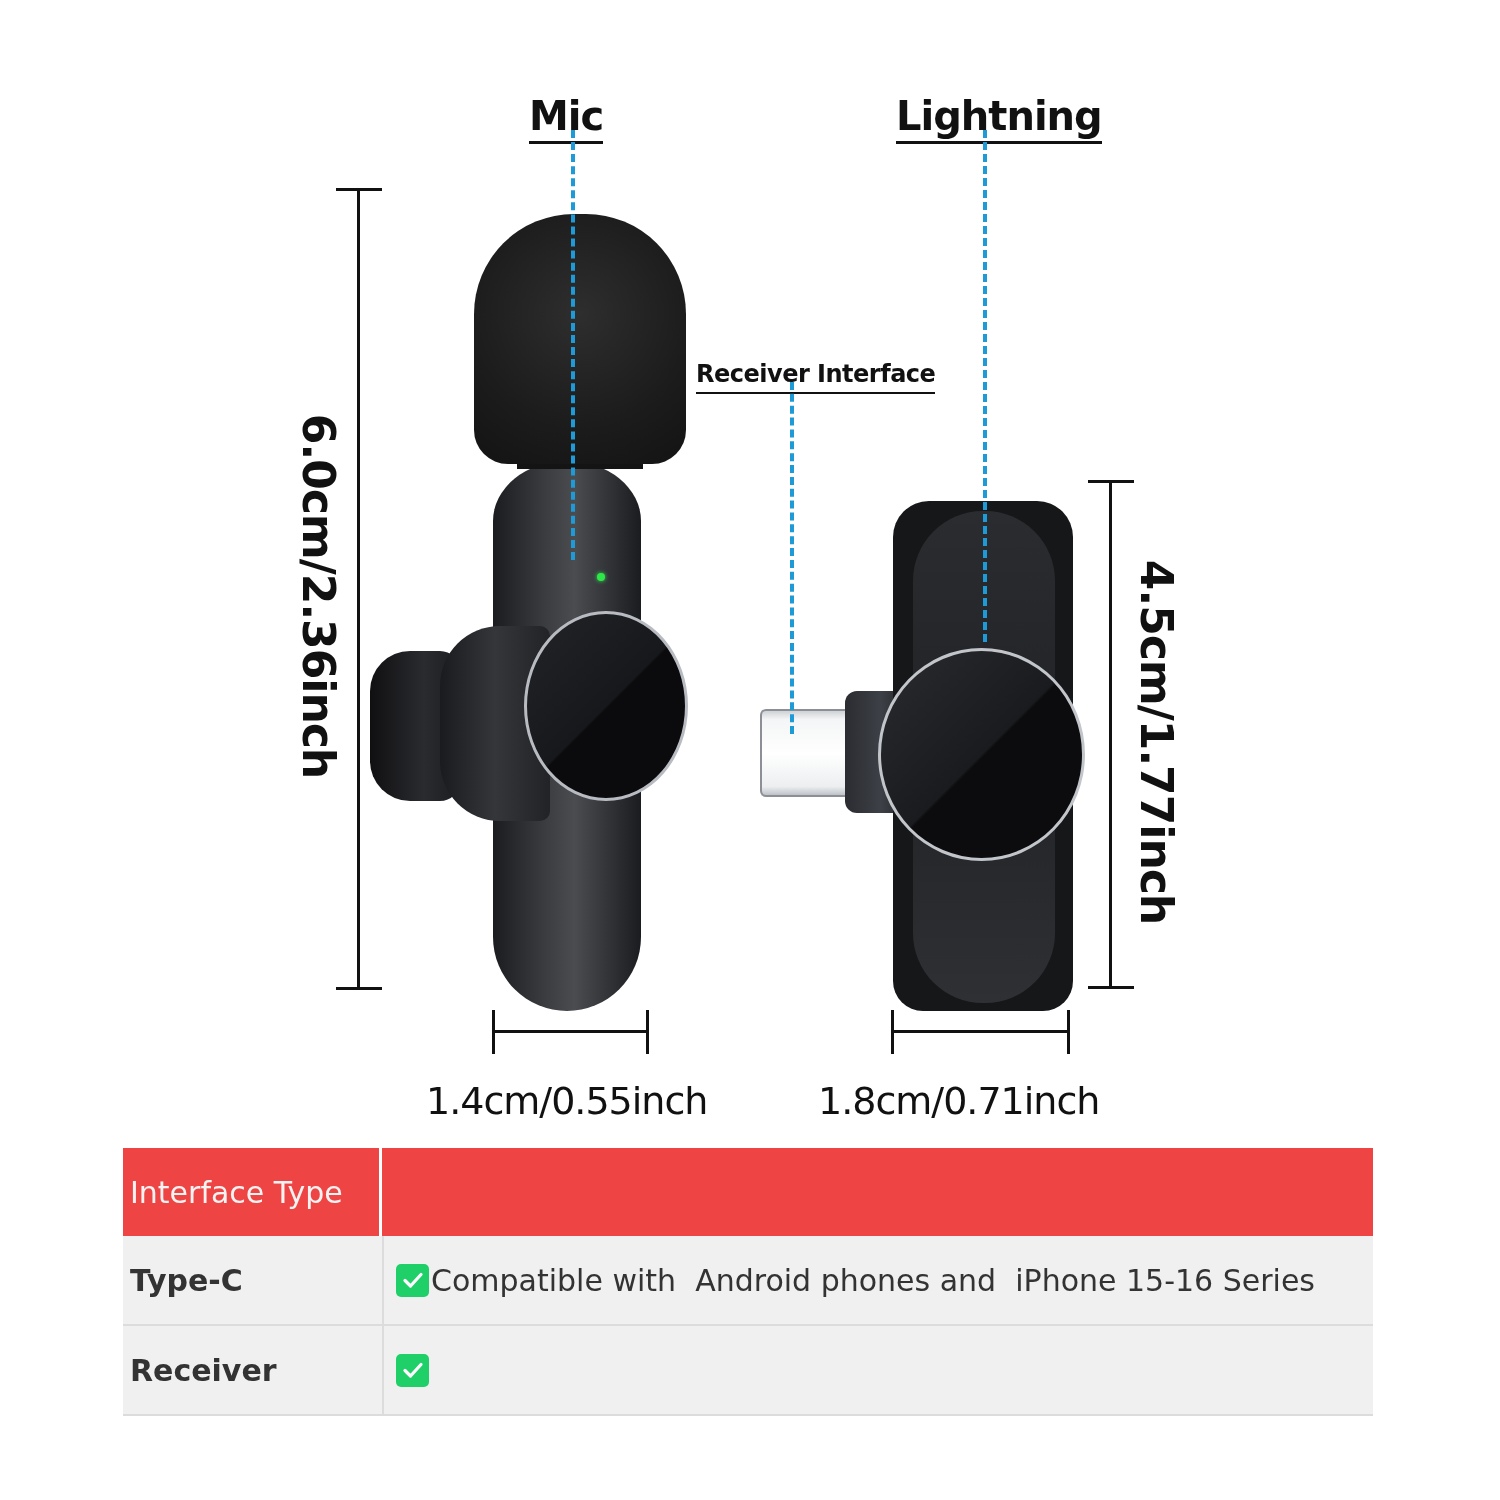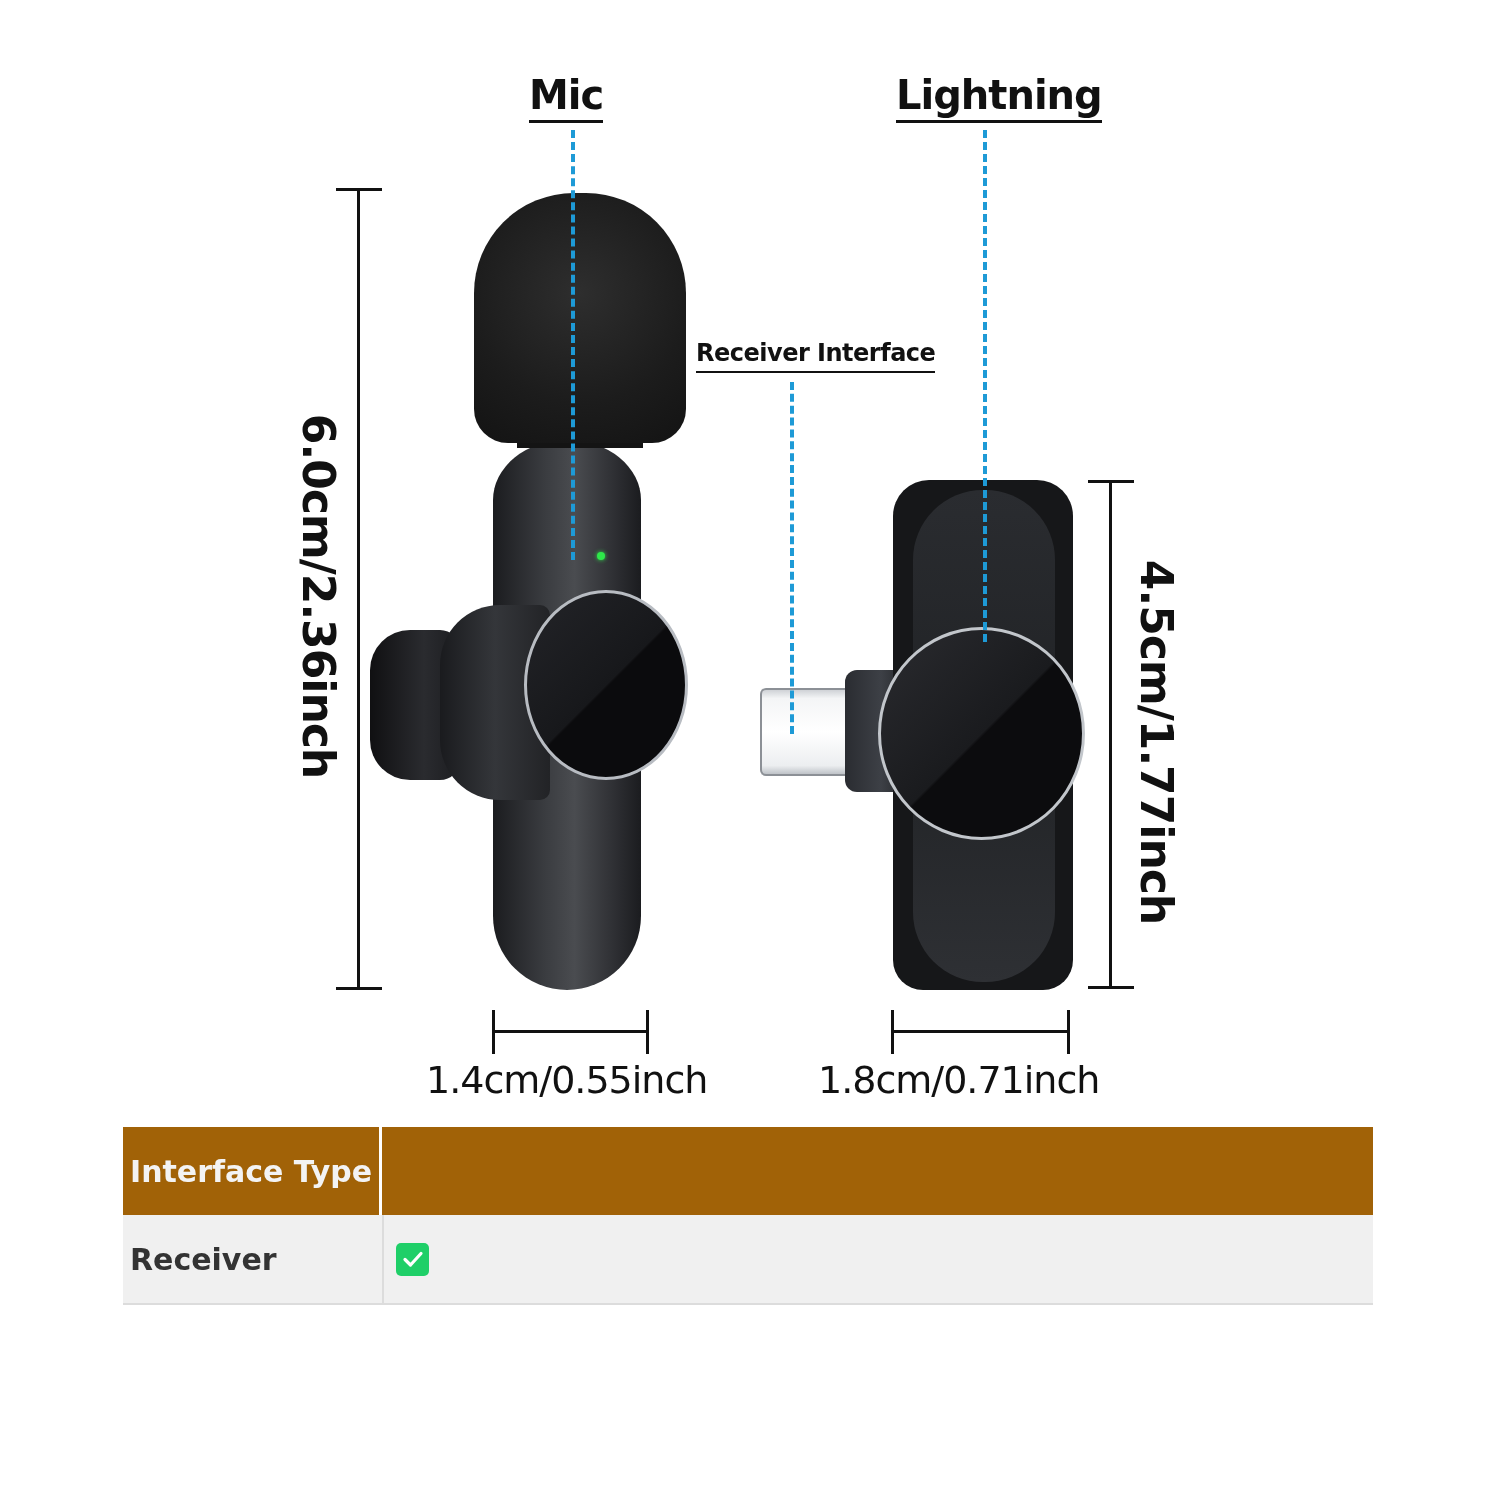--- a/index.html
+++ b/index.html
@@ -1,17 +1,17 @@
 <!DOCTYPE html>
 <html><head>
 <meta charset="utf-8">
 <style>
   html, body { margin:0; padding:0; background:#ffffff; }
   body { width:1500px; height:1500px; position:relative; overflow:hidden; font-family:"DejaVu Sans", sans-serif; }
-  .abs { position:absolute; }
+  .abs { position:absolute;margin-top:21px; }
   .label-top { font-weight:bold; color:#111; font-size:40px; letter-spacing:-1px; border-bottom:3px solid #111; line-height:46px; padding-bottom:2px; white-space:nowrap; }
   .label-small { font-weight:bold; color:#111; font-size:24px; letter-spacing:-0.5px; border-bottom:2px solid #111; line-height:32px; padding-bottom:2px; white-space:nowrap; }
   .dash { position:absolute; width:0; border-left:4px dashed #1e9ad6; }
   .dim-line-v { position:absolute; width:3px; background:#111; }
   .dim-cap-h { position:absolute; height:3px; background:#111; }
   .dim-line-h { position:absolute; height:3px; background:#111; }
   .dim-cap-v { position:absolute; width:3px; background:#111; }
   .dim-text { font-weight:normal; color:#111; font-size:38px; letter-spacing:-1px; white-space:nowrap; }
   .vtext { position:absolute; transform-origin:center center; transform:translate(-50%,-50%) rotate(90deg); font-weight:bold; color:#111; font-size:44px; letter-spacing:-1px; white-space:nowrap; }
 
@@ -27,21 +27,21 @@
   
   .rx-body { left:893px; top:480px; width:180px; height:510px; border-radius:36px 36px 30px 30px; background:#161719; }
   .rx-inner-top { left:913px; top:490px; width:142px; height:200px; border-radius:70px 70px 0 0; background:linear-gradient(180deg,#2a2c30,#222427); }
   .rx-inner-bot { left:913px; top:760px; width:142px; height:222px; border-radius:0 0 70px 70px; background:linear-gradient(180deg,#222427,#2e3034); }
   .rx-neck { left:845px; top:670px; width:60px; height:122px; border-radius:12px 0 0 12px; background:linear-gradient(90deg,#2a2c31,#3d4046 60%,#25272b); }
   .rx-plug { left:760px; top:688px; width:92px; height:88px; border-radius:6px 0 0 6px; background:linear-gradient(180deg,#cfd2d6 0%,#f4f5f6 10%,#ffffff 50%,#eceef0 90%,#bfc3c8 100%); border:2px solid #8c9096; border-right:none; box-sizing:border-box; }
   .rx-disc { left:878px; top:627px; width:207px; height:213px; border-radius:50%; background:linear-gradient(135deg,#2a2b2f 0%,#1a1b1e 50%,#0c0c0e 51%,#0c0c0e 100%); border:3px solid #c2c6cb; box-sizing:border-box; }
 
   
   .table { left:123px; top:1127px; width:1250px; }
-  .thead { display:flex; height:88px; background:#a16207; color:#f3f3f3;font-weight:bold; }
+  .thead { display:flex; height:88px; background:#ef4444; color:#f3f3f3; }
   .th1 { width:259px; border-right:3px solid #ffffff; display:flex; align-items:center; padding-left:7px; font-size:30px; box-sizing:border-box; }
   .th2 { flex:1; display:flex; align-items:center; justify-content:center; font-size:30px; }
   .trow { display:flex; height:90px; background:#f0f0f0; border-bottom:2px solid #dcdcdc; box-sizing:border-box; }
   .td1 { width:261px; border-right:2px solid #dcdcdc; display:flex; align-items:center; padding-left:7px; font-size:30px; font-weight:bold; color:#333; box-sizing:border-box; }
   .td2 { flex:1; display:flex; align-items:center; padding-left:12px; font-size:30px; color:#333; white-space:nowrap; }
   .check { width:33px; height:33px; border-radius:5px; background:#1fcf68; display:inline-flex; align-items:center; justify-content:center; margin-right:2px; flex-shrink:0; }
   .check svg { width:24px; height:24px; }
 </style>
 </head>
 <body>
@@ -98,20 +98,31 @@
   <div class="dim-line-h" style="left:891px; top:1030px; width:179px;"></div>
   <div class="dim-cap-v" style="left:1067px; top:1010px; height:44px;"></div>
   <div class="abs dim-text" style="left:818px; top:1058px;">1.8cm/0.71inch</div>
 </div>
 
 <div class="abs table">
   <div class="thead">
     <div class="th1">Interface Type</div>
   </div>
   <div class="trow">
+    <div class="td1">Type-C</div>
+    <div class="td2">
+      <span class="check">
+        <svg viewBox="0 0 24 24">
+            <path d="M4 12.5 L9.5 18 L20 6.5" stroke="#ffffff" stroke-width="3.2" fill="none" stroke-linecap="round" stroke-linejoin="round"></path>
+          </svg>
+      </span>
+      <span style="white-space:pre;">Compatible with  Android phones and  iPhone 15-16 Series</span>
+    </div>
+  </div>
+  <div class="trow">
     <div class="td1">Receiver</div>
     <div class="td2">
       <span class="check">
         <svg viewBox="0 0 24 24">
             <path d="M4 12.5 L9.5 18 L20 6.5" stroke="#ffffff" stroke-width="3.2" fill="none" stroke-linecap="round" stroke-linejoin="round"></path>
           </svg>
       </span>
     </div>
   </div>
 </div>

